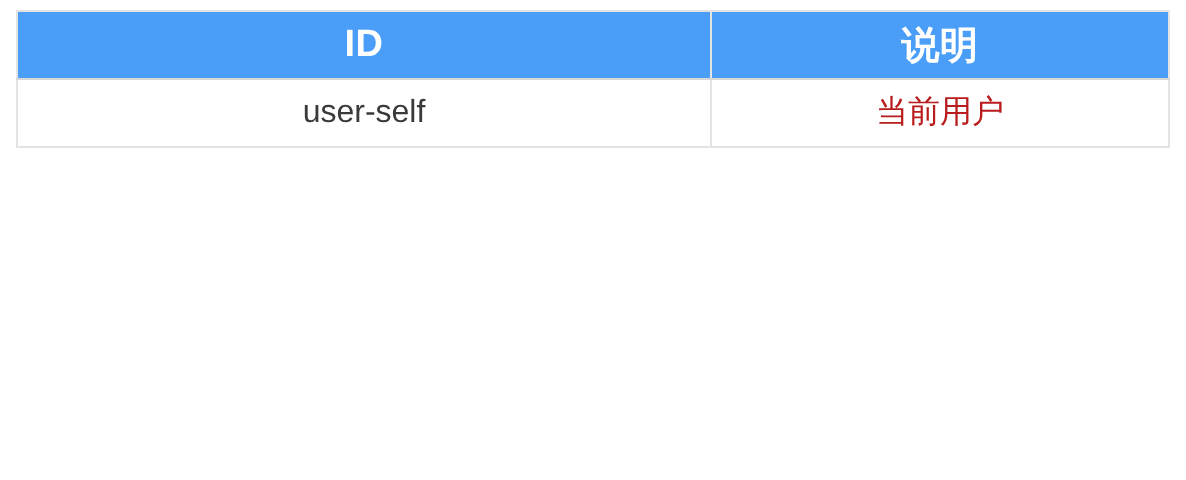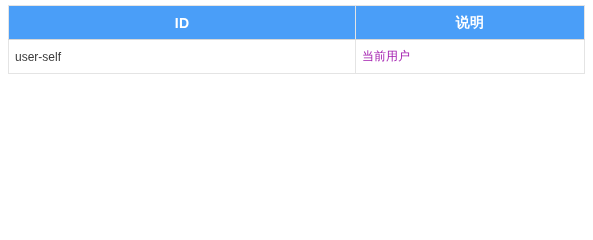--- a/index.html
+++ b/index.html
@@ -28,42 +28,43 @@
     background: #ffffff;
   }
 
   table.perm-table col.col-id    { width: 347px; }
   table.perm-table col.col-desc  { width: 229px; }
 
   table.perm-table thead th {
     background: #4a9ef8;
     color: #ffffff;
     font-weight: bold;
-    font-size: 14px;
+    font-size: 19px;
     text-align: center;
     height: 33px;
     padding: 0;
     border: 1px solid #e4e4e4;
     border-bottom: 1px solid #d7d7d7;
     letter-spacing: 0.2px;
   }
 
   table.perm-table tbody td {
     height: 33px;
     padding: 0 6px;
+    text-align: center;
     vertical-align: middle;
-    font-size: 12px;
+    font-size: 16px;
     color: #3a3a3a;
     border: 1px solid #e4e4e4;
     background: #ffffff;
     font-weight: normal;
   }
 
   table.perm-table tbody td.cell-desc {
-    color: #a21caf;
+    color: #b91c1c;
   }
 </style>
 </head>
 <body>
 
 <div class="doc-wrap">
   <table class="perm-table">
     <colgroup>
       <col class="col-id">
       <col class="col-desc">

